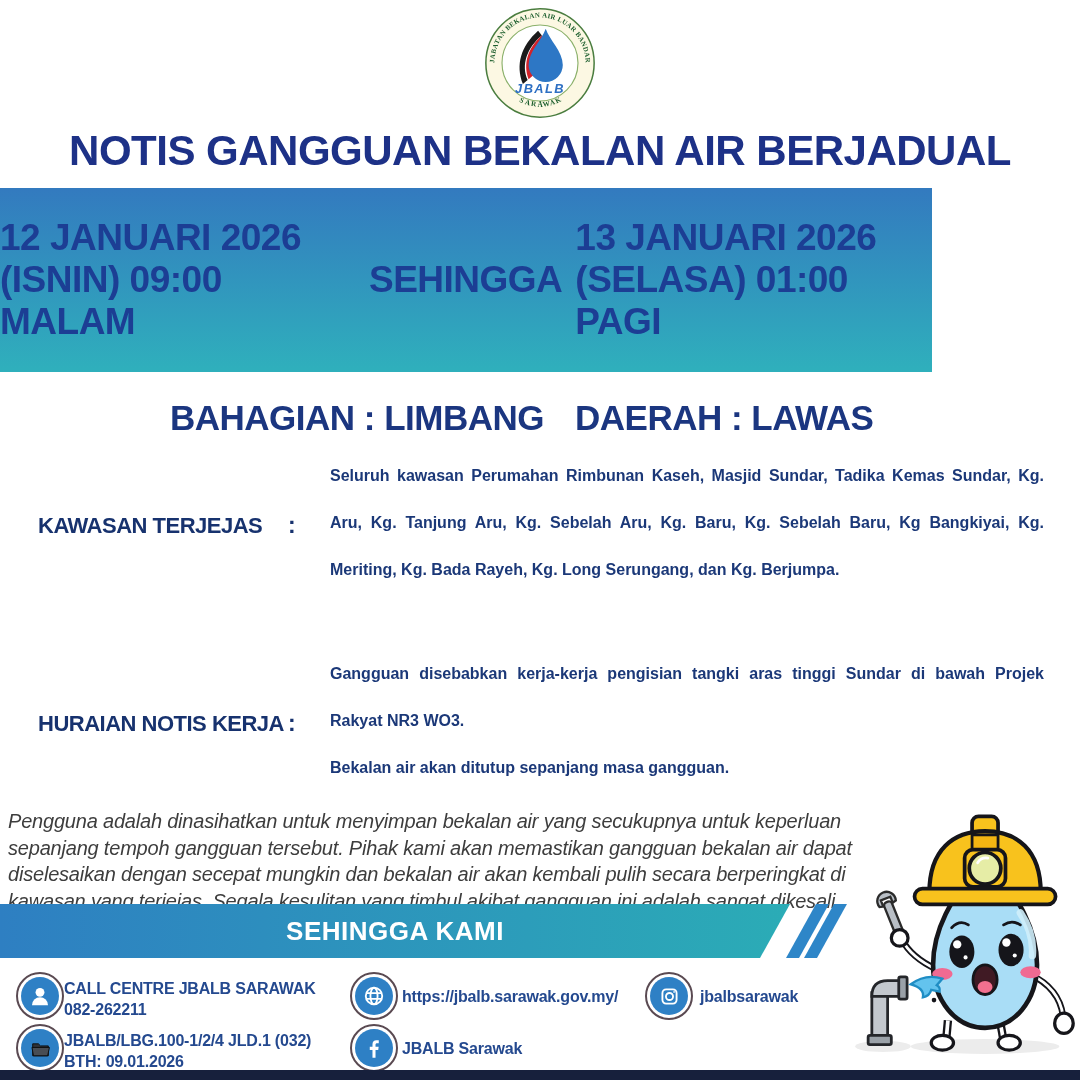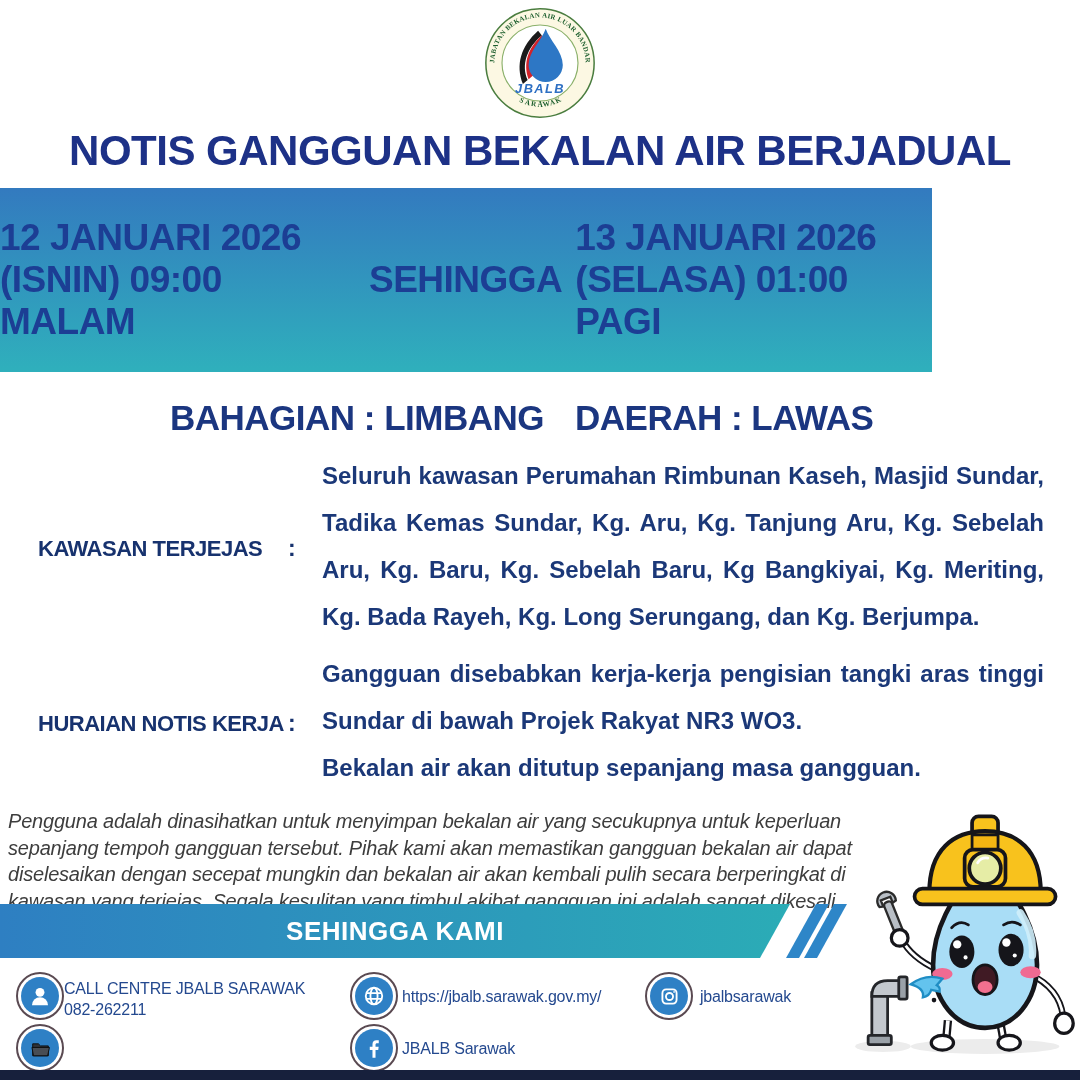--- a/index.html
+++ b/index.html
@@ -27,21 +27,21 @@
   
   .loc{position:absolute;top:398px;font-size:35px;font-weight:bold;color:#1b3680;letter-spacing:-.5px;}
   .loc.bahagian{left:170px;}
   .loc.daerah{left:575px;}
   
   .section{position:absolute;left:38px;right:36px;display:flex;align-items:center;}
   .section.kawasan{top:452px;}
   .section.huraian{top:650px;}
   .sec-label{width:250px;flex:0 0 250px;font-size:22px;font-weight:bold;color:#17326e;letter-spacing:-.5px;padding-top:6px;}
   .sec-colon{width:34px;flex:0 0 34px;text-align:left;font-size:23px;font-weight:bold;color:#17326e;padding-top:5px;}
-  .sec-body{flex:1;font-size:24px;font-weight:bold;color:#1b3878;line-height:47px;text-align:justify;margin-top:0;}
+  .sec-body{flex:1;font-size:16px;font-weight:bold;color:#1b3878;line-height:47px;text-align:justify;margin-top:0;margin-left:8px;}
   .sec-body p{margin:0;}
   .sec-body p + p{text-align:left;}
   
   .advisory{
     position:absolute;top:808px;left:8px;width:856px;
     font-size:20px;font-style:italic;color:#3d3d3d;line-height:26.5px;letter-spacing:-.2px;
   }
   
   .contact-band{
     position:absolute;top:904px;left:0;width:790px;height:54px;
@@ -53,21 +53,21 @@
   .stripe{position:absolute;top:904px;width:13px;height:54px;background:#2e86c8;transform:skewX(-29deg);}
   .stripe.s1{left:801px;}
   .stripe.s2{left:819px;}
   
   .ficon{
     position:absolute;width:48px;height:48px;border-radius:50%;
     border:2px solid #5a4a52;background:#fff;box-sizing:border-box;
     display:flex;align-items:center;justify-content:center;
   }
   .ficon .inner{width:38px;height:38px;border-radius:50%;background:#2e80c5;display:flex;align-items:center;justify-content:center;}
-  .ftext{position:absolute;font-size:16px;font-weight:normal;color:#24498f;line-height:21px;letter-spacing:-.2px;}
+  .ftext{position:absolute;font-size:16px;font-weight:bold;color:#24498f;line-height:21px;letter-spacing:-.2px;}
   .ftext.vcenter{height:48px;display:flex;align-items:center;}
   
   .bottom-bar{position:absolute;left:0;bottom:0;width:100%;height:10px;background:#17203c;}
   .mascot{position:absolute;right:4px;bottom:12px;width:232px;height:276px;}
 </style>
 </head>
 <body>
 
 <div class="page">
 
@@ -149,20 +149,24 @@
     <div>082-262211</div>
   </div>
 
   <div class="ficon" style="left:16px;top:1024px;">
     <div class="inner">
       <svg viewBox="0 0 24 24" width="25" height="25">
         <path d="M4.5,7.5 h5.5 l2,2 h7.5 v9.5 h-15 z" fill="#2f3237" stroke="#0d0d0d" stroke-width="0.9"></path>
         <path d="M3.8,11 h16.8 l-1.8,8 H5.3 z" fill="#484d54" stroke="#0d0d0d" stroke-width="0.9"></path>
       </svg>
     </div>
+  </div>
+  <div class="ftext" style="left:64px;top:1030px;">
+    <div>JBALB/LBG.100-1/2/4 JLD.1 (032)</div>
+    <div>BTH: 09.01.2026</div>
   </div>
 
   <div class="ficon" style="left:350px;top:972px;">
     <div class="inner">
       <svg viewBox="0 0 24 24" width="26" height="26" fill="none" stroke="#fff" stroke-width="1.7">
         <circle cx="12" cy="12" r="7.6"></circle>
         <ellipse cx="12" cy="12" rx="3.3" ry="7.6"></ellipse>
         <path d="M4.6,9.4 h14.8 M4.6,14.6 h14.8"></path>
       </svg>
     </div>

